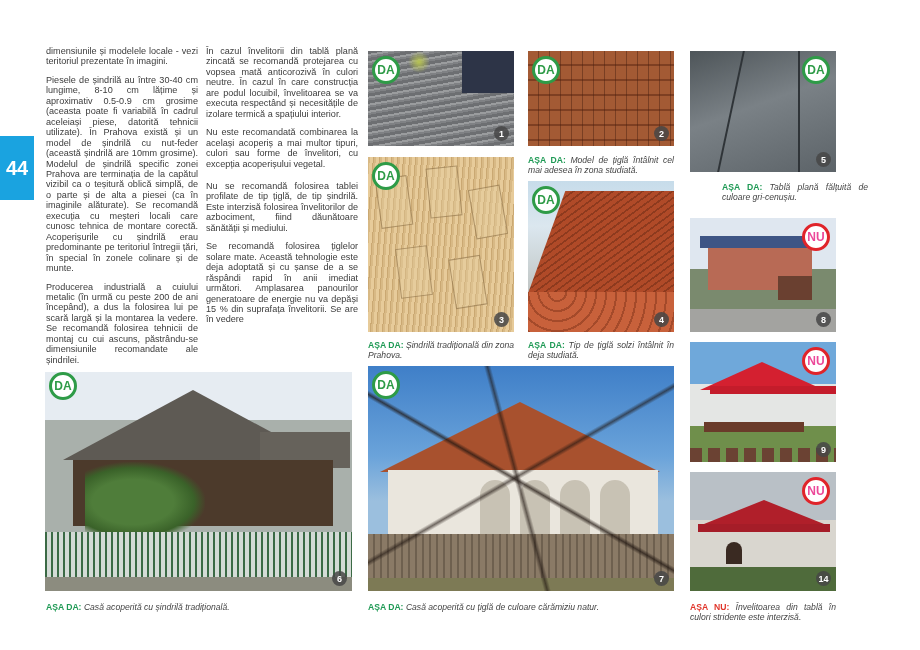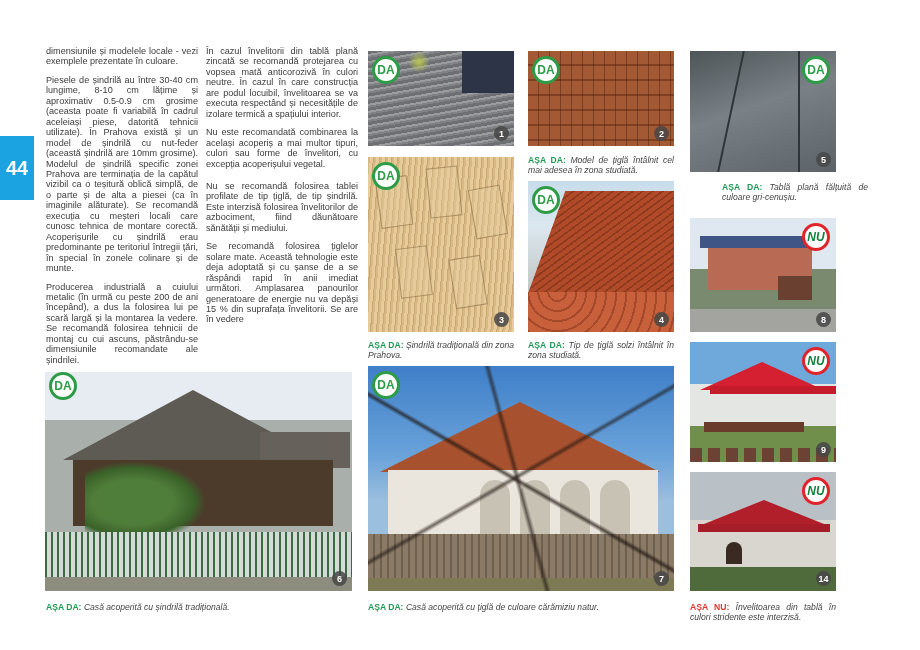--- a/index.html
+++ b/index.html
@@ -8,21 +8,21 @@
   .page-num { position:absolute; left:0; top:136px; width:34px; height:64px; background:#1aa3e0;
               color:#fff; font-weight:bold; font-size:20px; display:flex; align-items:center; justify-content:center; }
   .col { position:absolute; top:46px; width:152px; font-size:9.1px; line-height:10.45px; text-align:justify; color:#3b3b3b; }
   .col p { margin:0 0 8px 0; }
   .col1 { left:46px; }
   .col2 { left:206px; }
   .photo { position:absolute; overflow:hidden; }
   .badge { position:absolute; width:28px; height:28px; border-radius:50%; background:#fff; box-sizing:border-box;
            display:flex; align-items:center; justify-content:center; font-weight:bold; font-size:12px; }
   .badge.da { border:3px solid #2e9b47; color:#2e9b47; }
-  .badge.nu { border:3px solid #e0242a; color:#15803d;font-style:italic; }
+  .badge.nu { border:3px solid #e0242a; color:#ec4899; }
   .num { position:absolute; right:5px; bottom:5px; width:15px; height:15px; border-radius:50%; background:rgba(70,70,70,0.85);
          color:#fff; font-size:9px; font-weight:bold; display:flex; align-items:center; justify-content:center; }
   .caption { position:absolute; font-size:8.6px; line-height:9.6px; color:#444; text-align:justify; }
   .caption .lbl { font-weight:bold; font-style:normal; }
   .caption .lbl.da { color:#1f9a55; }
   .caption .lbl.nu { color:#e0352a; }
   .caption .txt { font-style:italic; }
 
   
   .p1 { left:368px; top:51px; width:146px; height:95px;
@@ -71,21 +71,21 @@
   .p10 .roof { position:absolute; left:14px; top:28px; width:0; height:0; border-left:60px solid transparent; border-right:60px solid transparent; border-bottom:24px solid #b01f2a; }
   .p10 .roof2 { position:absolute; left:8px; top:52px; width:132px; height:8px; background:#a51d28; }
   .p10 .door { position:absolute; left:36px; top:70px; width:16px; height:22px; background:#3a2a22; border-radius:8px 8px 0 0; }
 </style>
 </head>
 <body>
 
 <div class="page-num">44</div>
 
 <div class="col col1">
-  <p>dimensiunile și modelele locale - vezi exemplele prezentate în culoare.</p>
+  <p>dimensiunile și modelele locale - vezi teritoriul prezentate în imagini.</p>
   <p>Piesele de șindrilă au între 30-40 cm lungime, 8-10 cm lățime și aproximativ 0.5-0.9 cm grosime (aceasta poate fi variabilă în cadrul aceleiași piese, datorită tehnicii utilizate). În Prahova există și un model de șindrilă cu nut-feder (această șindrilă are 10mm grosime). Modelul de șindrilă specific zonei Prahova are terminația de la capătul vizibil ca o teșitură oblică simplă, de o parte și de alta a piesei (ca în imaginile alăturate). Se recomandă execuția cu meșteri locali care cunosc tehnica de montare corectă. Acoperișurile cu șindrilă erau predominante pe teritoriul întregii țări, în special în zonele colinare și de munte.</p>
   <p>Producerea industrială a cuiului metalic (în urmă cu peste 200 de ani începând), a dus la folosirea lui pe scară largă și la montarea la vedere. Se recomandă folosirea tehnicii de montaj cu cui ascuns, păstrându-se dimensiunile recomandate ale șindrilei.</p>
   <p>În cazul folosirii tehnicii cu cui la vedere trebuie ca floarea cuiului să rămână la o distanță de 2-3 mm față</p>
 </div>
 
 <div class="col col2">
   <p>În cazul învelitorii din tablă plană zincată se recomandă protejarea cu vopsea mată anticorozivă în culori neutre. În cazul în care construcția are podul locuibil, învelitoarea se va executa respectând și necesitățile de izolare termică a spațiului interior.</p>
   <p style="margin-bottom:12px">Nu este recomandată combinarea la același acoperiș a mai multor tipuri, culori sau forme de învelitori, cu excepția acoperișului vegetal.</p>
   <p>Nu se recomandă folosirea tablei profilate de tip țiglă, de tip șindrilă. Este interzisă folosirea învelitorilor de azbociment, fiind dăunătoare sănătății și mediului.</p>
   <p>Se recomandă folosirea țiglelor solare mate. Această tehnologie este deja adoptată și cu șanse de a se răspândi rapid în anii imediat următori. Amplasarea panourilor generatoare de energie nu va depăși 15 % din suprafața învelitorii. Se are în vedere</p>
@@ -130,21 +130,21 @@
   <span class="lbl da">AȘA DA:</span><span class="txt"> Șindrilă tradițională din zona Prahova.</span>
 </div>
 
 <div class="photo p4">
   <div class="roof"></div>
   <div class="tiles"></div>
   <div class="badge da" style="left:4px;top:5px;">DA</div>
   <div class="num">4</div>
 </div>
 <div class="caption" style="left:528px;top:341px;width:146px;">
-  <span class="lbl da">AȘA DA:</span><span class="txt"> Tip de țiglă solzi întâlnit în zona studiată.</span>
+  <span class="lbl da">AȘA DA:</span><span class="txt"> Tip de țiglă solzi întâlnit în deja studiată.</span>
 </div>
 
 <div class="photo p8">
   <div class="house"></div>
   <div class="house-roof"></div>
   <div class="gate"></div>
   <div class="badge nu" style="right:6px;top:5px;">NU</div>
   <div class="num">8</div>
 </div>
 

